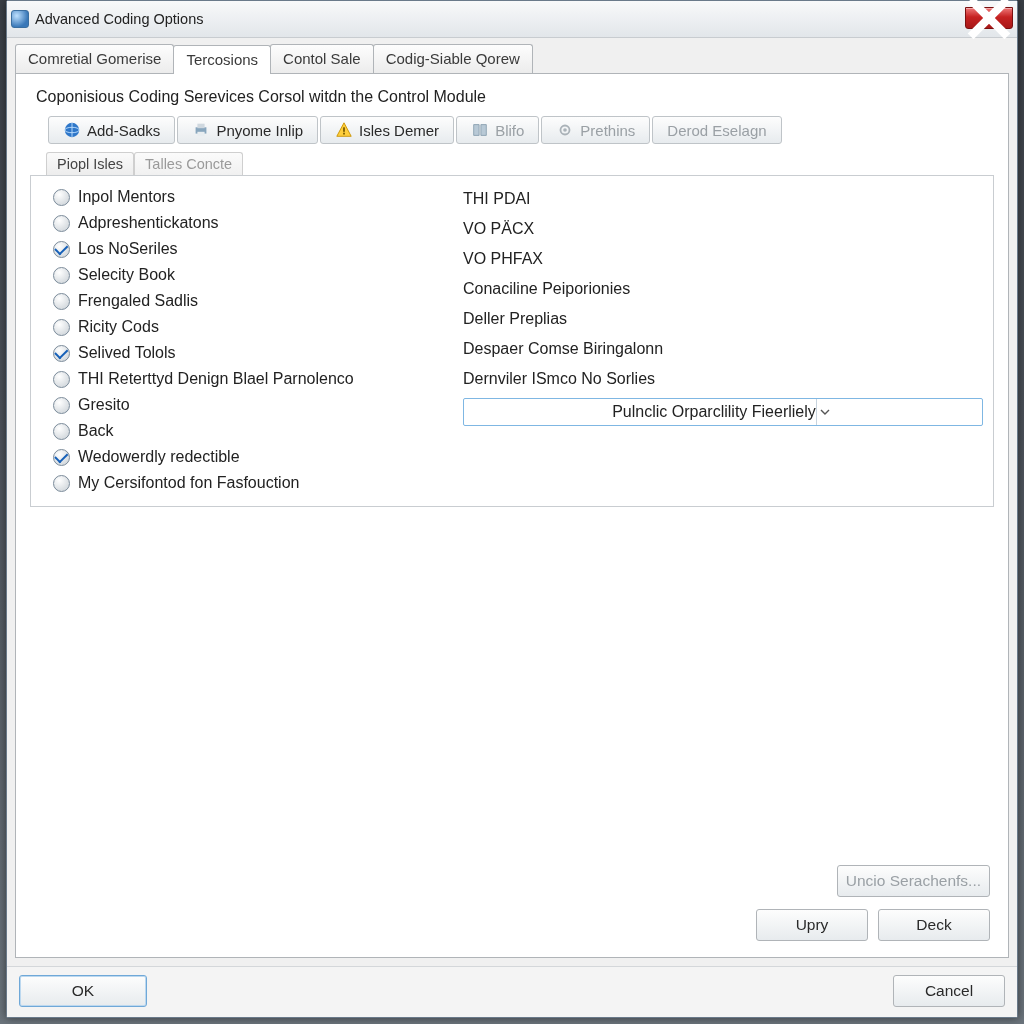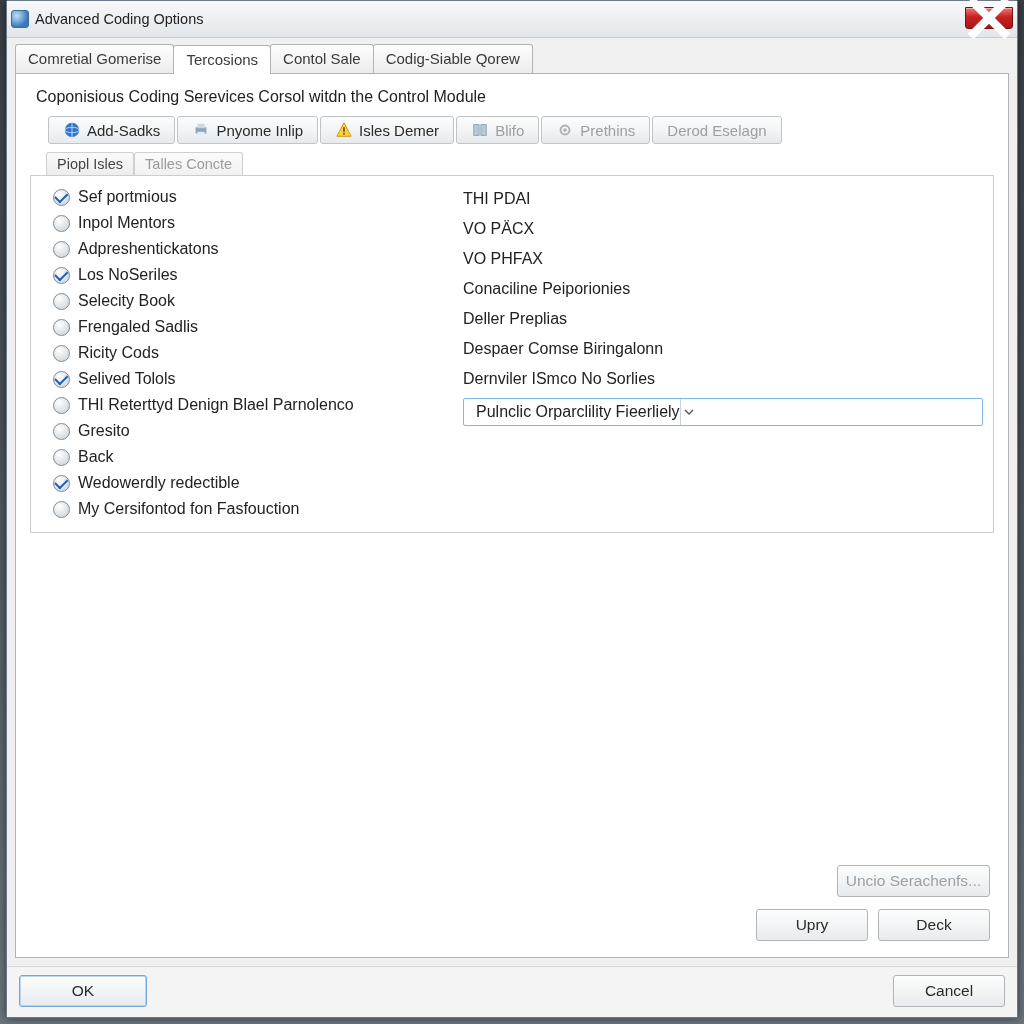--- a/index.html
+++ b/index.html
@@ -134,24 +134,24 @@
     content:"";width:10px;height:6px;
     border-left:2.5px solid #1660b8;border-bottom:2.5px solid #1660b8;
     transform:rotate(-45deg) translate(0px,-1px);
     border-radius:0;background:none;
   }
   .valrow{ font-size:16px; padding:2px 0; }
   .combo {
     display:flex;align-items:center;
     border:1px solid #7fb7e3;
     background:#fff;
-    height:28px; padding:0 12px;
+    height:28px; padding:0 6px;
     font-size:16px; width:100%;
     border-radius:2px;
-    justify-content:flex-start;
+    justify-content:center;
   }
   .combo .caret{
     width:18px;height:100%;display:flex;align-items:center;justify-content:center;
     border-left:1px solid #c8d4de;
   }
   .combo .caret svg{width:10px;height:10px;}
   .spacer{flex:1;}
   
   .btnrow{ display:flex; justify-content:flex-end; gap:10px; padding:6px 4px; }
   .btnrow.inner{ border-top:none; margin-top:auto; padding-top:40px;}
@@ -253,24 +253,20 @@
       </div>
     </div>
 
     <div class="subtabs">
       <div class="subtab"><span>Piopl Isles</span></div>
       <div class="subtab light"><span>Talles Concte</span></div>
     </div>
 
     <div class="panel">
       <div class="col left" id="opts">
-          <div class="optrow">
-            <span class="radio checkmark checked"></span>
-            <span>Sef portmious</span>
-          </div>
           <div class="optrow">
             <span class="radio checkmark"></span>
             <span>Inpol Mentors</span>
           </div>
           <div class="optrow">
             <span class="radio checkmark"></span>
             <span>Adpreshentickatons</span>
           </div>
           <div class="optrow">
             <span class="radio checkmark checked"></span>

